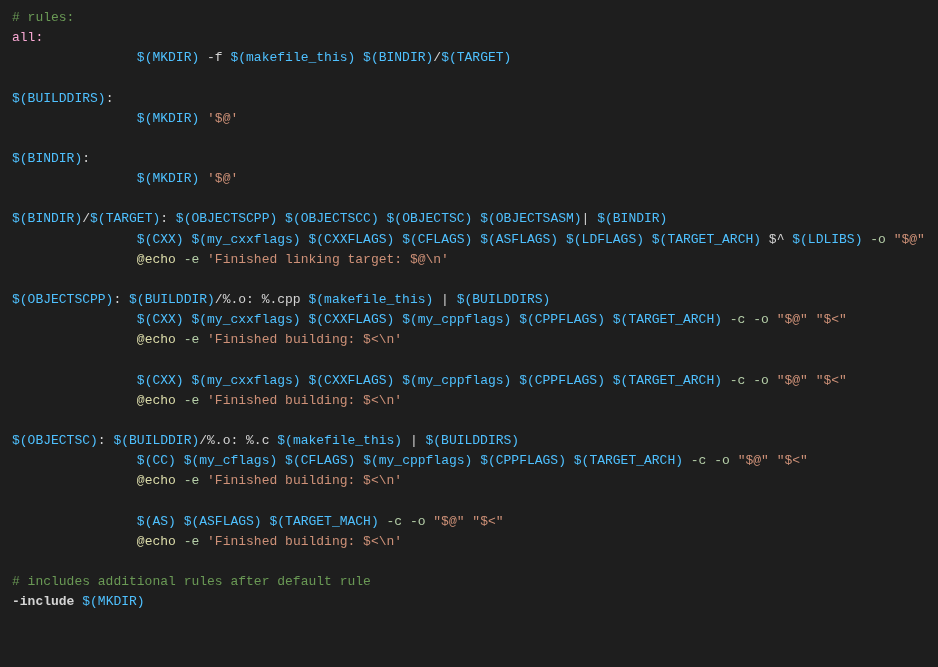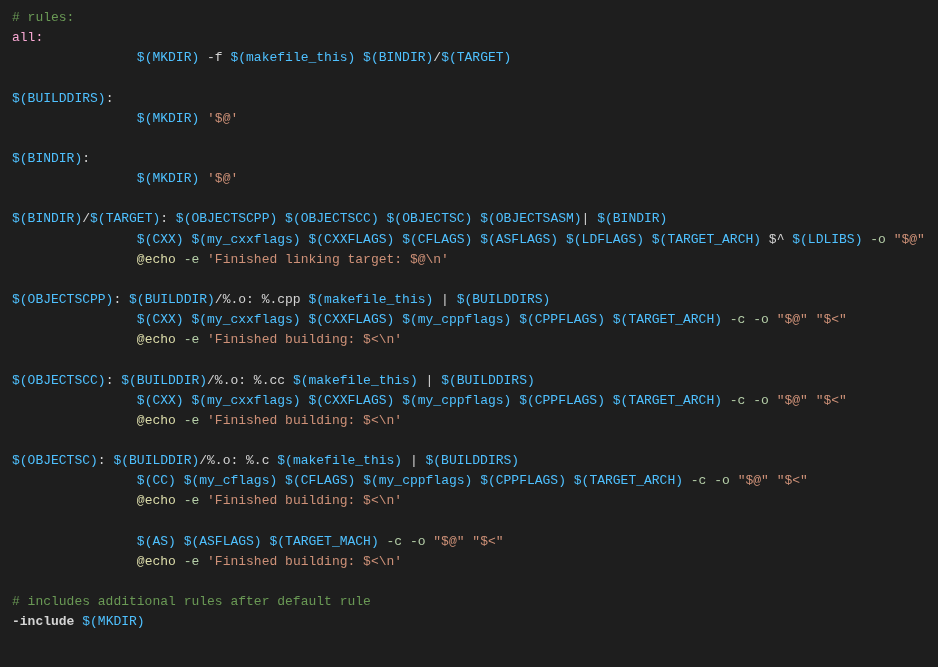--- a/index.html
+++ b/index.html
@@ -52,21 +52,20 @@
       <div class="line"><span class="code-content"><span>                </span><span class="c-make-var">$(MKDIR)</span><span> </span><span class="c-string">'$@'</span></span></div>
       <div class="line"><span class="code-content">&nbsp;</span></div>
       <div class="line"><span class="code-content"><span class="c-make-var">$(BINDIR)</span><span class="c-operator">/</span><span class="c-make-var">$(TARGET)</span><span class="c-operator">: </span><span class="c-make-var">$(OBJECTSCPP)</span><span> </span><span class="c-make-var">$(OBJECTSCC)</span><span> </span><span class="c-make-var">$(OBJECTSC)</span><span> </span><span class="c-make-var">$(OBJECTSASM)</span><span class="c-operator">| </span><span class="c-make-var">$(BINDIR)</span></span></div>
       <div class="line"><span class="code-content"><span>                </span><span class="c-make-var">$(CXX)</span><span> </span><span class="c-make-var">$(my_cxxflags)</span><span> </span><span class="c-make-var">$(CXXFLAGS)</span><span> </span><span class="c-make-var">$(CFLAGS)</span><span> </span><span class="c-make-var">$(ASFLAGS)</span><span> </span><span class="c-make-var">$(LDFLAGS)</span><span> </span><span class="c-make-var">$(TARGET_ARCH)</span><span class="c-operator"> $^ </span><span class="c-make-var">$(LDLIBS)</span><span class="c-flag"> -o </span><span class="c-string">"$@"</span></span></div>
       <div class="line"><span class="code-content"><span>                </span><span class="c-cmd">@echo</span><span class="c-flag"> -e </span><span class="c-string">'Finished linking target: $@\n'</span></span></div>
       <div class="line"><span class="code-content">&nbsp;</span></div>
       <div class="line"><span class="code-content"><span class="c-make-var">$(OBJECTSCPP)</span><span class="c-operator">: </span><span class="c-make-var">$(BUILDDIR)</span><span class="c-operator">/%.o: %.cpp </span><span class="c-make-var">$(makefile_this)</span><span class="c-operator"> | </span><span class="c-make-var">$(BUILDDIRS)</span></span></div>
       <div class="line"><span class="code-content"><span>                </span><span class="c-make-var">$(CXX)</span><span> </span><span class="c-make-var">$(my_cxxflags)</span><span> </span><span class="c-make-var">$(CXXFLAGS)</span><span> </span><span class="c-make-var">$(my_cppflags)</span><span> </span><span class="c-make-var">$(CPPFLAGS)</span><span> </span><span class="c-make-var">$(TARGET_ARCH)</span><span class="c-flag"> -c -o </span><span class="c-string">"$@"</span><span> </span><span class="c-string">"$&lt;"</span></span></div>
       <div class="line"><span class="code-content"><span>                </span><span class="c-cmd">@echo</span><span class="c-flag"> -e </span><span class="c-string">'Finished building: $&lt;\n'</span></span></div>
       <div class="line"><span class="code-content">&nbsp;</span></div>
-      <div class="line"><span class="code-content"><span class="c-make-var">$(OBJECTSCC)</span><span class="c-operator">: </span><span class="c-make-var">$(BUILDDIR)</span><span class="c-operator">/%.o: %.cc </span><span class="c-make-var">$(makefile_this)</span><span class="c-operator"> | </span><span class="c-make-var">$(BUILDDIRS)</span></span></div>
       <div class="line"><span class="code-content"><span>                </span><span class="c-make-var">$(CXX)</span><span> </span><span class="c-make-var">$(my_cxxflags)</span><span> </span><span class="c-make-var">$(CXXFLAGS)</span><span> </span><span class="c-make-var">$(my_cppflags)</span><span> </span><span class="c-make-var">$(CPPFLAGS)</span><span> </span><span class="c-make-var">$(TARGET_ARCH)</span><span class="c-flag"> -c -o </span><span class="c-string">"$@"</span><span> </span><span class="c-string">"$&lt;"</span></span></div>
       <div class="line"><span class="code-content"><span>                </span><span class="c-cmd">@echo</span><span class="c-flag"> -e </span><span class="c-string">'Finished building: $&lt;\n'</span></span></div>
       <div class="line"><span class="code-content">&nbsp;</span></div>
       <div class="line"><span class="code-content"><span class="c-make-var">$(OBJECTSC)</span><span class="c-operator">: </span><span class="c-make-var">$(BUILDDIR)</span><span class="c-operator">/%.o: %.c </span><span class="c-make-var">$(makefile_this)</span><span class="c-operator"> | </span><span class="c-make-var">$(BUILDDIRS)</span></span></div>
       <div class="line"><span class="code-content"><span>                </span><span class="c-make-var">$(CC)</span><span> </span><span class="c-make-var">$(my_cflags)</span><span> </span><span class="c-make-var">$(CFLAGS)</span><span> </span><span class="c-make-var">$(my_cppflags)</span><span> </span><span class="c-make-var">$(CPPFLAGS)</span><span> </span><span class="c-make-var">$(TARGET_ARCH)</span><span class="c-flag"> -c -o </span><span class="c-string">"$@"</span><span> </span><span class="c-string">"$&lt;"</span></span></div>
       <div class="line"><span class="code-content"><span>                </span><span class="c-cmd">@echo</span><span class="c-flag"> -e </span><span class="c-string">'Finished building: $&lt;\n'</span></span></div>
       <div class="line"><span class="code-content">&nbsp;</span></div>
       <div class="line"><span class="code-content"><span>                </span><span class="c-make-var">$(AS)</span><span> </span><span class="c-make-var">$(ASFLAGS)</span><span> </span><span class="c-make-var">$(TARGET_MACH)</span><span class="c-flag"> -c -o </span><span class="c-string">"$@"</span><span> </span><span class="c-string">"$&lt;"</span></span></div>
       <div class="line"><span class="code-content"><span>                </span><span class="c-cmd">@echo</span><span class="c-flag"> -e </span><span class="c-string">'Finished building: $&lt;\n'</span></span></div>
       <div class="line"><span class="code-content">&nbsp;</span></div>

